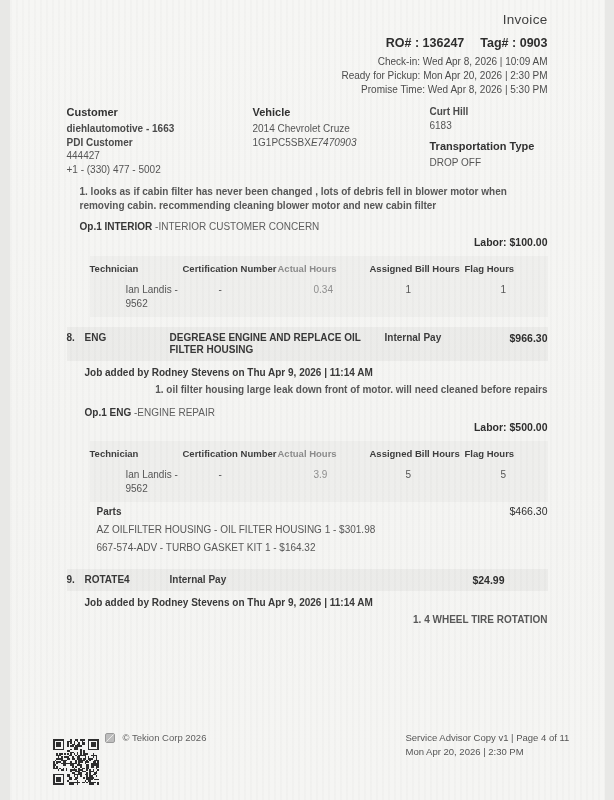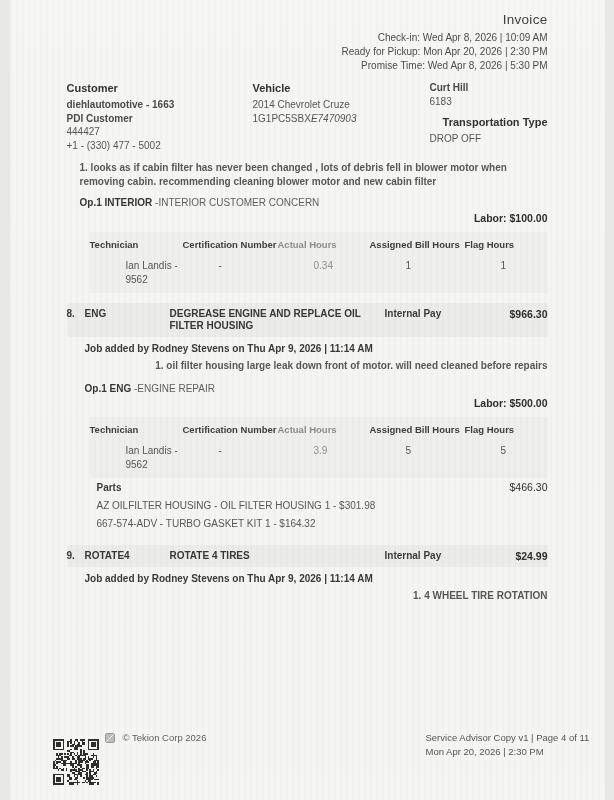--- a/index.html
+++ b/index.html
@@ -17,21 +17,21 @@
   .total{font-size:19px;line-height:23px;font-weight:700;color:#2b2b2b;margin-top:2px;letter-spacing:.2px;}
   .ro-line{font-size:12.5px;line-height:15px;font-weight:700;color:#2e2e2e;margin-top:9px;}
   .ro-line .ro-gap{display:inline-block;width:16px;}
   .meta{font-size:10px;line-height:14px;color:#4c4c4c;margin-top:4px;}
   
   .parties{display:grid;grid-template-columns:186px 177px 1fr;margin-top:8px;}
   .p-label{font-size:11px;line-height:15px;font-weight:700;color:#323232;margin-bottom:2px;}
   .p-line{font-size:10px;line-height:13.5px;color:#555;}
   .p-strong{font-weight:600;color:#4a4a4a;}
   .vin-suffix{font-style:italic;}
-  .transport-label{margin-top:7px;text-align:right;}
+  .transport-label{margin-top:7px;}
   
   .note{font-size:10px;line-height:13.5px;color:#575757;font-weight:bold;}
   .concern-note{margin:9px 0 0 13px;max-width:499px;}
   .op-line{font-size:10px;line-height:13px;margin:8px 0 0 13px;}
   .op-bold{font-weight:700;color:#363636;}
   .op-rest{color:#5e5e5e;}
   .labor{font-size:10.5px;line-height:13px;font-weight:700;color:#2e2e2e;text-align:right;margin-top:3px;}
   
   .tech-table{margin:7px 0 0 23px;padding:6px 0 6px 0;background:rgba(0,0,0,0.022);}
   .t-grid{display:grid;grid-template-columns:93px 95px 92px 95px 1fr;}
@@ -56,29 +56,32 @@
   .parts-head{display:flex;justify-content:space-between;align-items:baseline;}
   .parts-label{font-size:10px;line-height:14px;font-weight:700;color:#3a3a3a;}
   .parts-total{font-size:10.5px;line-height:14px;font-weight:400;color:#2f2f2f;}
   .part-item{font-size:10px;line-height:15px;color:#575757;margin-top:3px;}
   
   .qr{position:absolute;left:43px;top:739px;width:46px;height:46px;}
   .tekion-line{position:absolute;left:95px;top:732px;display:flex;align-items:center;gap:8px;
     font-size:9.5px;color:#5e5e5e;}
   .tekion-icon{display:inline-block;width:8px;height:8px;border:1px solid #9a9a9a;border-radius:2px;
     background:linear-gradient(135deg,#bdbdbd 0 45%,#e9e9e7 45% 55%,#bdbdbd 55% 100%);}
-  .footer-right{position:absolute;left:416px;top:731px;font-size:9.5px;line-height:14px;color:#555;}
+  .footer-right{position:absolute;left:396px;top:731px;font-size:9.5px;line-height:14px;color:#555;}
 </style>
 </head>
 <body>
 
 <div class="page">
 
   <div class="hdr">
     <div class="doc-type">Invoice</div>
+    <div class="ro-line">
+      <span>RO# : 136247</span><span class="ro-gap"></span><span>Tag# : 0903</span>
+    </div>
     <div class="meta">
       <div>Check-in: Wed Apr 8, 2026 | 10:09 AM</div>
       <div>Ready for Pickup: Mon Apr 20, 2026 | 2:30 PM</div>
       <div>Promise Time: Wed Apr 8, 2026 | 5:30 PM</div>
     </div>
   </div>
 
   <div class="parties">
     <div>
       <div class="p-label">Customer</div>
@@ -159,21 +162,20 @@
       <span class="parts-label">Parts</span>
       <span class="parts-total">$466.30</span>
     </div>
     <div class="part-item">AZ OILFILTER HOUSING - OIL FILTER HOUSING 1 - $301.98</div>
     <div class="part-item">667-574-ADV - TURBO GASKET KIT 1 - $164.32</div>
   </div>
 
   <div class="job-band rotate">
     <span class="j-num">9.</span>
     <span class="j-code">ROTATE4</span>
-    <span class="j-desc">ROTATE 4 TIRES</span>
     <span class="j-pay">Internal Pay</span>
     <span class="j-amt">$24.99</span>
   </div>
   <div class="job-added">Job added by Rodney Stevens on Thu Apr 9, 2026 | 11:14 AM</div>
   <div class="note job-note">1. 4 WHEEL TIRE ROTATION</div>
 
   <div class="qr">
     <svg viewBox="0 0 29 29" width="46" height="46" shape-rendering="crispEdges">
       <rect x="0" y="0" width="7" height="7" fill="#2e2e2e"></rect>
       <rect x="1" y="1" width="5" height="5" fill="#f6f6f4"></rect>

